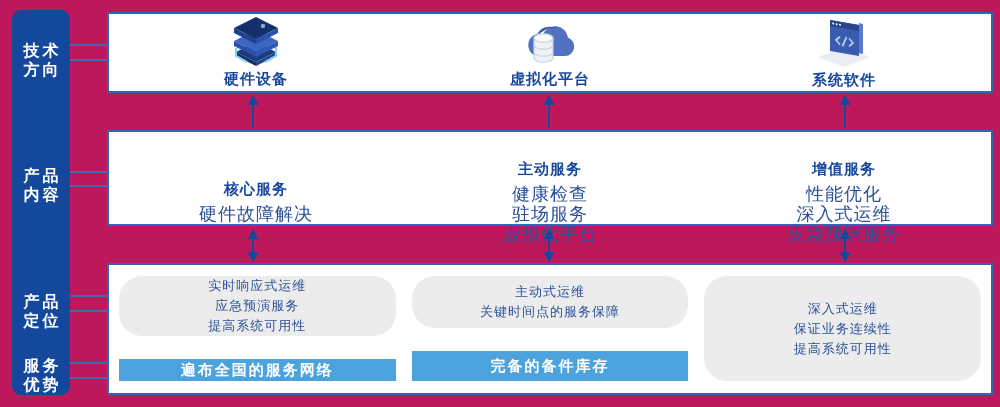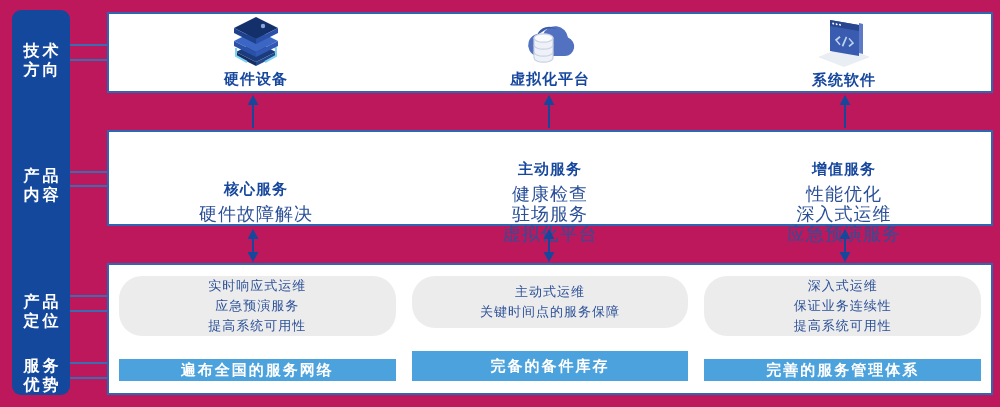--- a/index.html
+++ b/index.html
@@ -188,17 +188,16 @@
         <div class="gray-line">关键时间点的服务保障</div>
       </div>
       <div class="banner">完备的备件库存</div>
     </div>
     <div class="bot-col">
       <div class="gray-panel">
         <div class="gray-line">深入式运维</div>
         <div class="gray-line">保证业务连续性</div>
         <div class="gray-line">提高系统可用性</div>
       </div>
-      <div class="banner">完善的服务管理体系</div>
     </div>
   </div>
 
 </div>
 
 </body></html>

